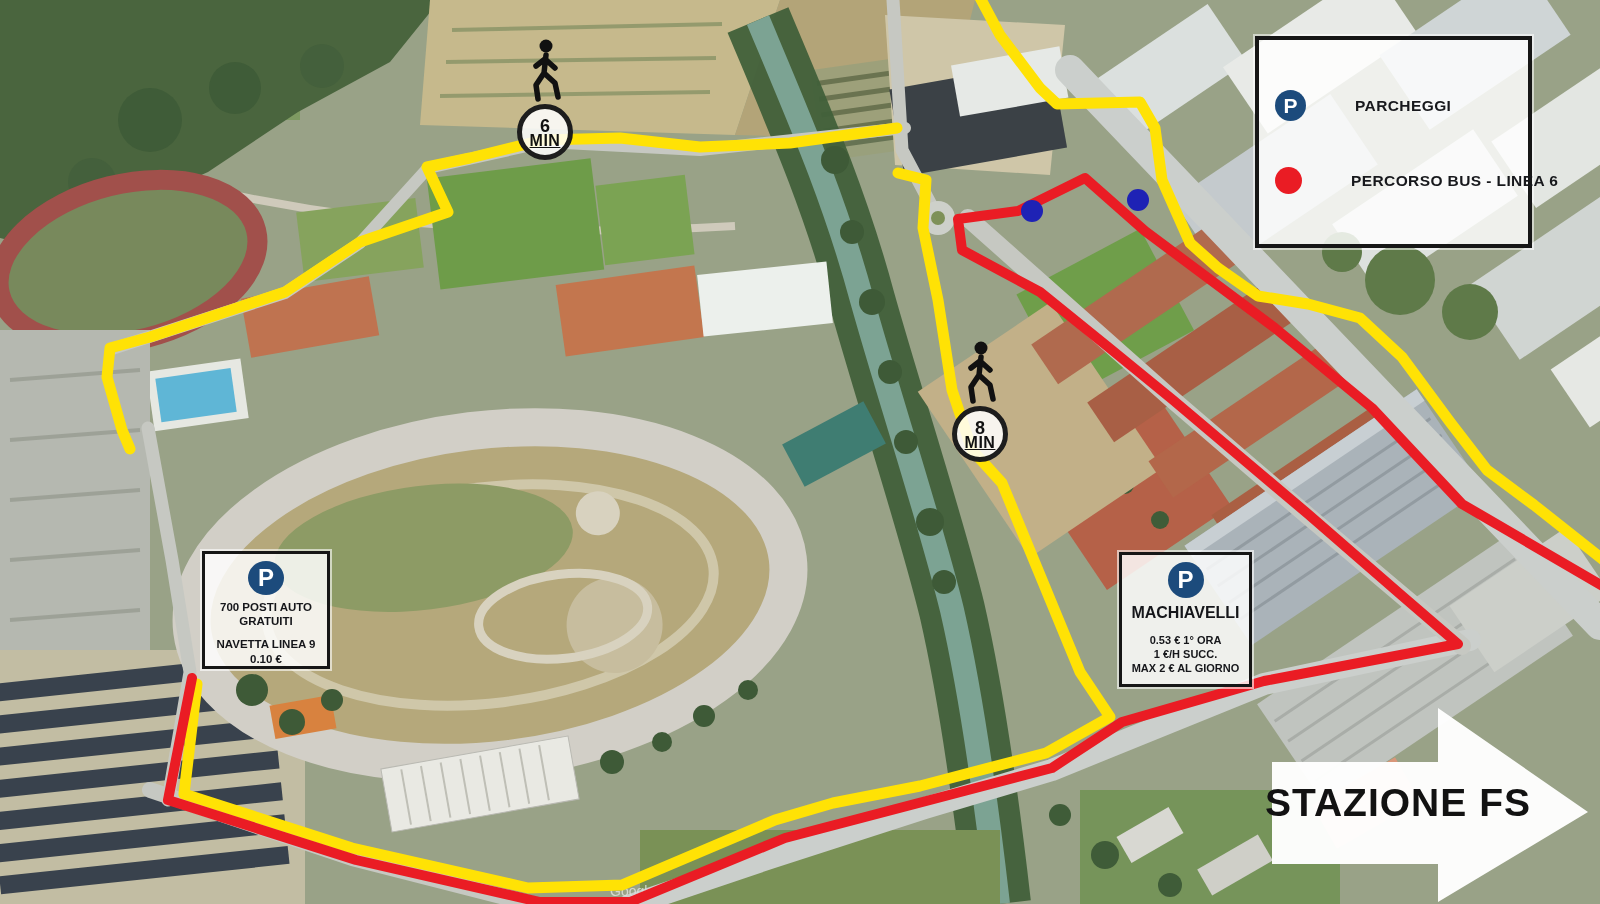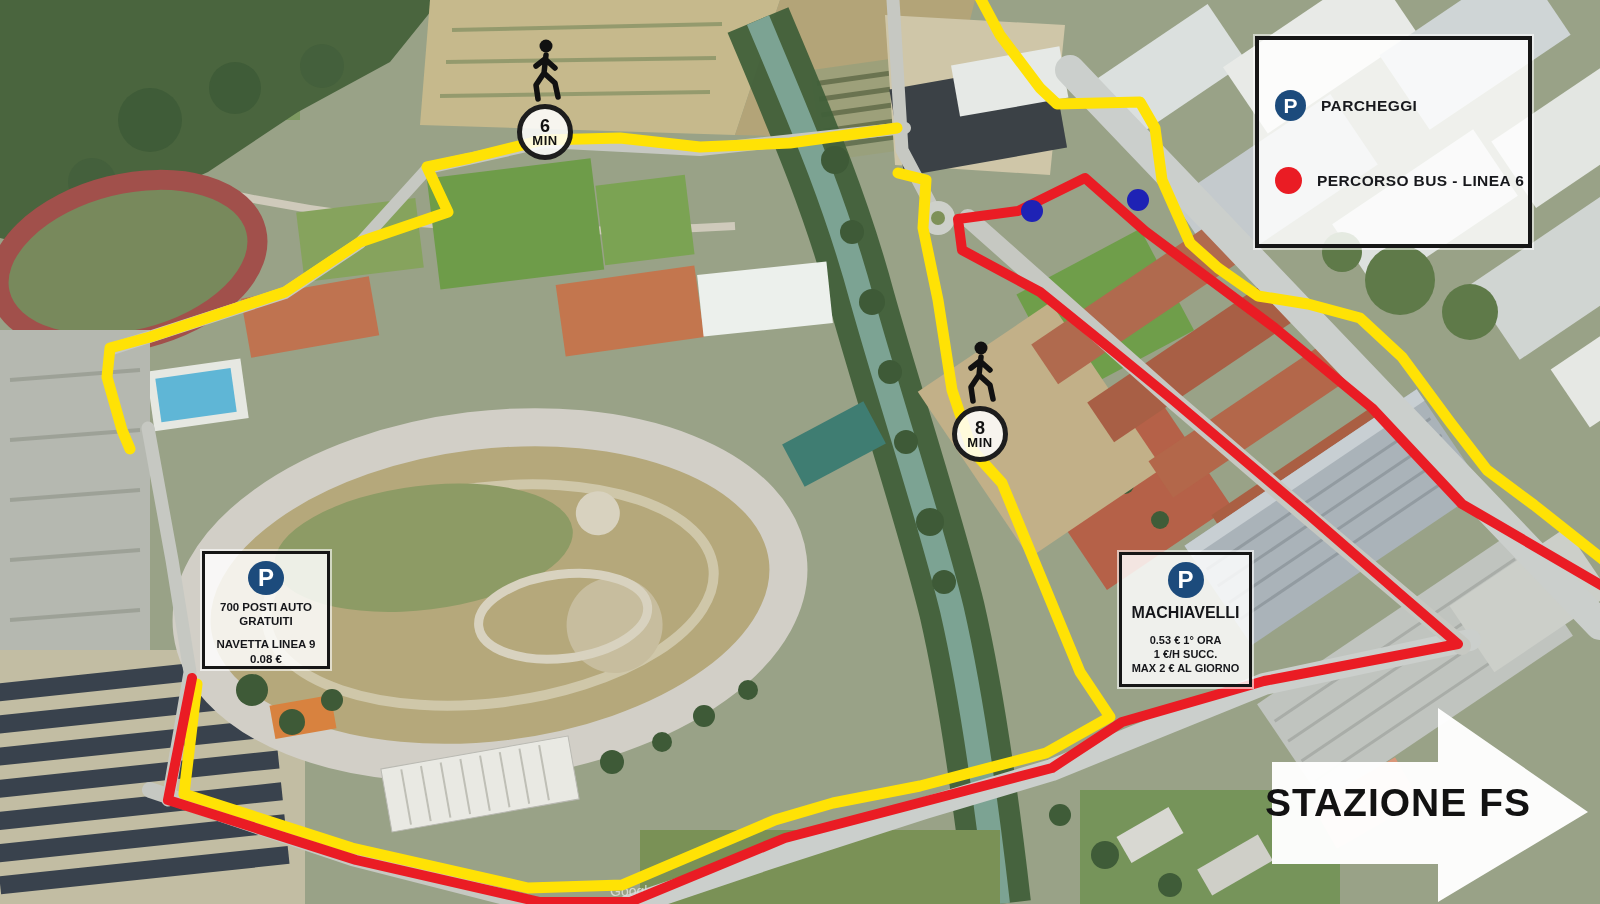--- a/index.html
+++ b/index.html
@@ -7,21 +7,21 @@
          font-family:"Liberation Sans",sans-serif;background:#99a287;}
   #stage svg.map{position:absolute;left:0;top:0;}
   .overlay{position:absolute;box-sizing:border-box;}
   
   .legend{left:1255px;top:36px;width:277px;height:212px;
           background:rgba(255,255,255,.84);border:4px solid #161616;
           box-shadow:0 0 0 2px rgba(255,255,255,.55);
           display:flex;flex-direction:column;justify-content:space-evenly;
           padding:4px 6px 4px 16px;}
   .legend-row{display:flex;align-items:center;gap:15px;}
-  .legend-label{font-size:15.5px;font-weight:bold;color:#17181c;letter-spacing:.4px;white-space:nowrap;}
+  .legend-label{font-size:15.5px;font-weight:bold;color:#17181c;letter-spacing:.4px;white-space:nowrap;margin-left:34px;}
   .p-badge{display:flex;align-items:center;justify-content:center;border-radius:50%;
            background:#1c4b7c;color:#fff;font-weight:bold;}
   .p-badge.sm{width:31px;height:31px;font-size:21px;flex:0 0 31px;}
   .dot{width:27px;height:27px;border-radius:50%;flex:0 0 27px;}
   .dot-blue{background:#1e22b5;}
   .dot-red{background:#ea1c24;}
   .dot-yellow{background:#ffe205;}
   
   .pbox{background:rgba(255,255,255,.84);border:3px solid #161616;
         box-shadow:0 0 0 2px rgba(255,255,255,.6);
@@ -33,21 +33,21 @@
   .pbox .gap{height:9px;}
   .pbox .title{font-size:16px;}
   
   .walker{display:flex;flex-direction:column;align-items:center;width:70px;}
   .walker-6{left:510px;top:38px;}
   .walker-8{left:945px;top:340px;}
   .min-circle{width:46px;height:46px;border-radius:50%;border:5px solid #1d1d1d;
               background:rgba(255,255,255,.86);display:flex;flex-direction:column;
               align-items:center;justify-content:center;color:#111;font-weight:bold;}
   .min-value{font-size:18px;line-height:16px;}
-  .min-unit{font-size:13px;line-height:13px;letter-spacing:.5px;}
+  .min-unit{font-size:16px;line-height:13px;letter-spacing:.5px;text-decoration:underline;}
 </style>
 </head>
 <body>
 
 <div id="stage">
 
 <svg class="map" width="1600" height="904" viewBox="0 0 1600 904">
 
   <g>
     <rect x="0" y="0" width="1600" height="904" fill="#99a287"></rect>
@@ -305,21 +305,21 @@
     <span class="legend-label">PERCORSO BUS - LINEA 6</span>
   </div>
 </div>
 
 <div class="overlay pbox pbox-free">
   <span class="p-badge md">P</span>
   <span>700 POSTI AUTO</span>
   <span>GRATUITI</span>
   <span class="gap"></span>
   <span>NAVETTA LINEA 9</span>
-  <span>0.08 €</span>
+  <span>0.10 €</span>
 </div>
 
 <div class="overlay pbox pbox-mac">
   <span class="p-badge md">P</span>
   <span class="title">MACHIAVELLI</span>
   <span class="gap"></span>
   <span>0.53 € 1° ORA</span>
   <span>1 €/H SUCC.</span>
   <span>MAX 2 € AL GIORNO</span>
 </div>

